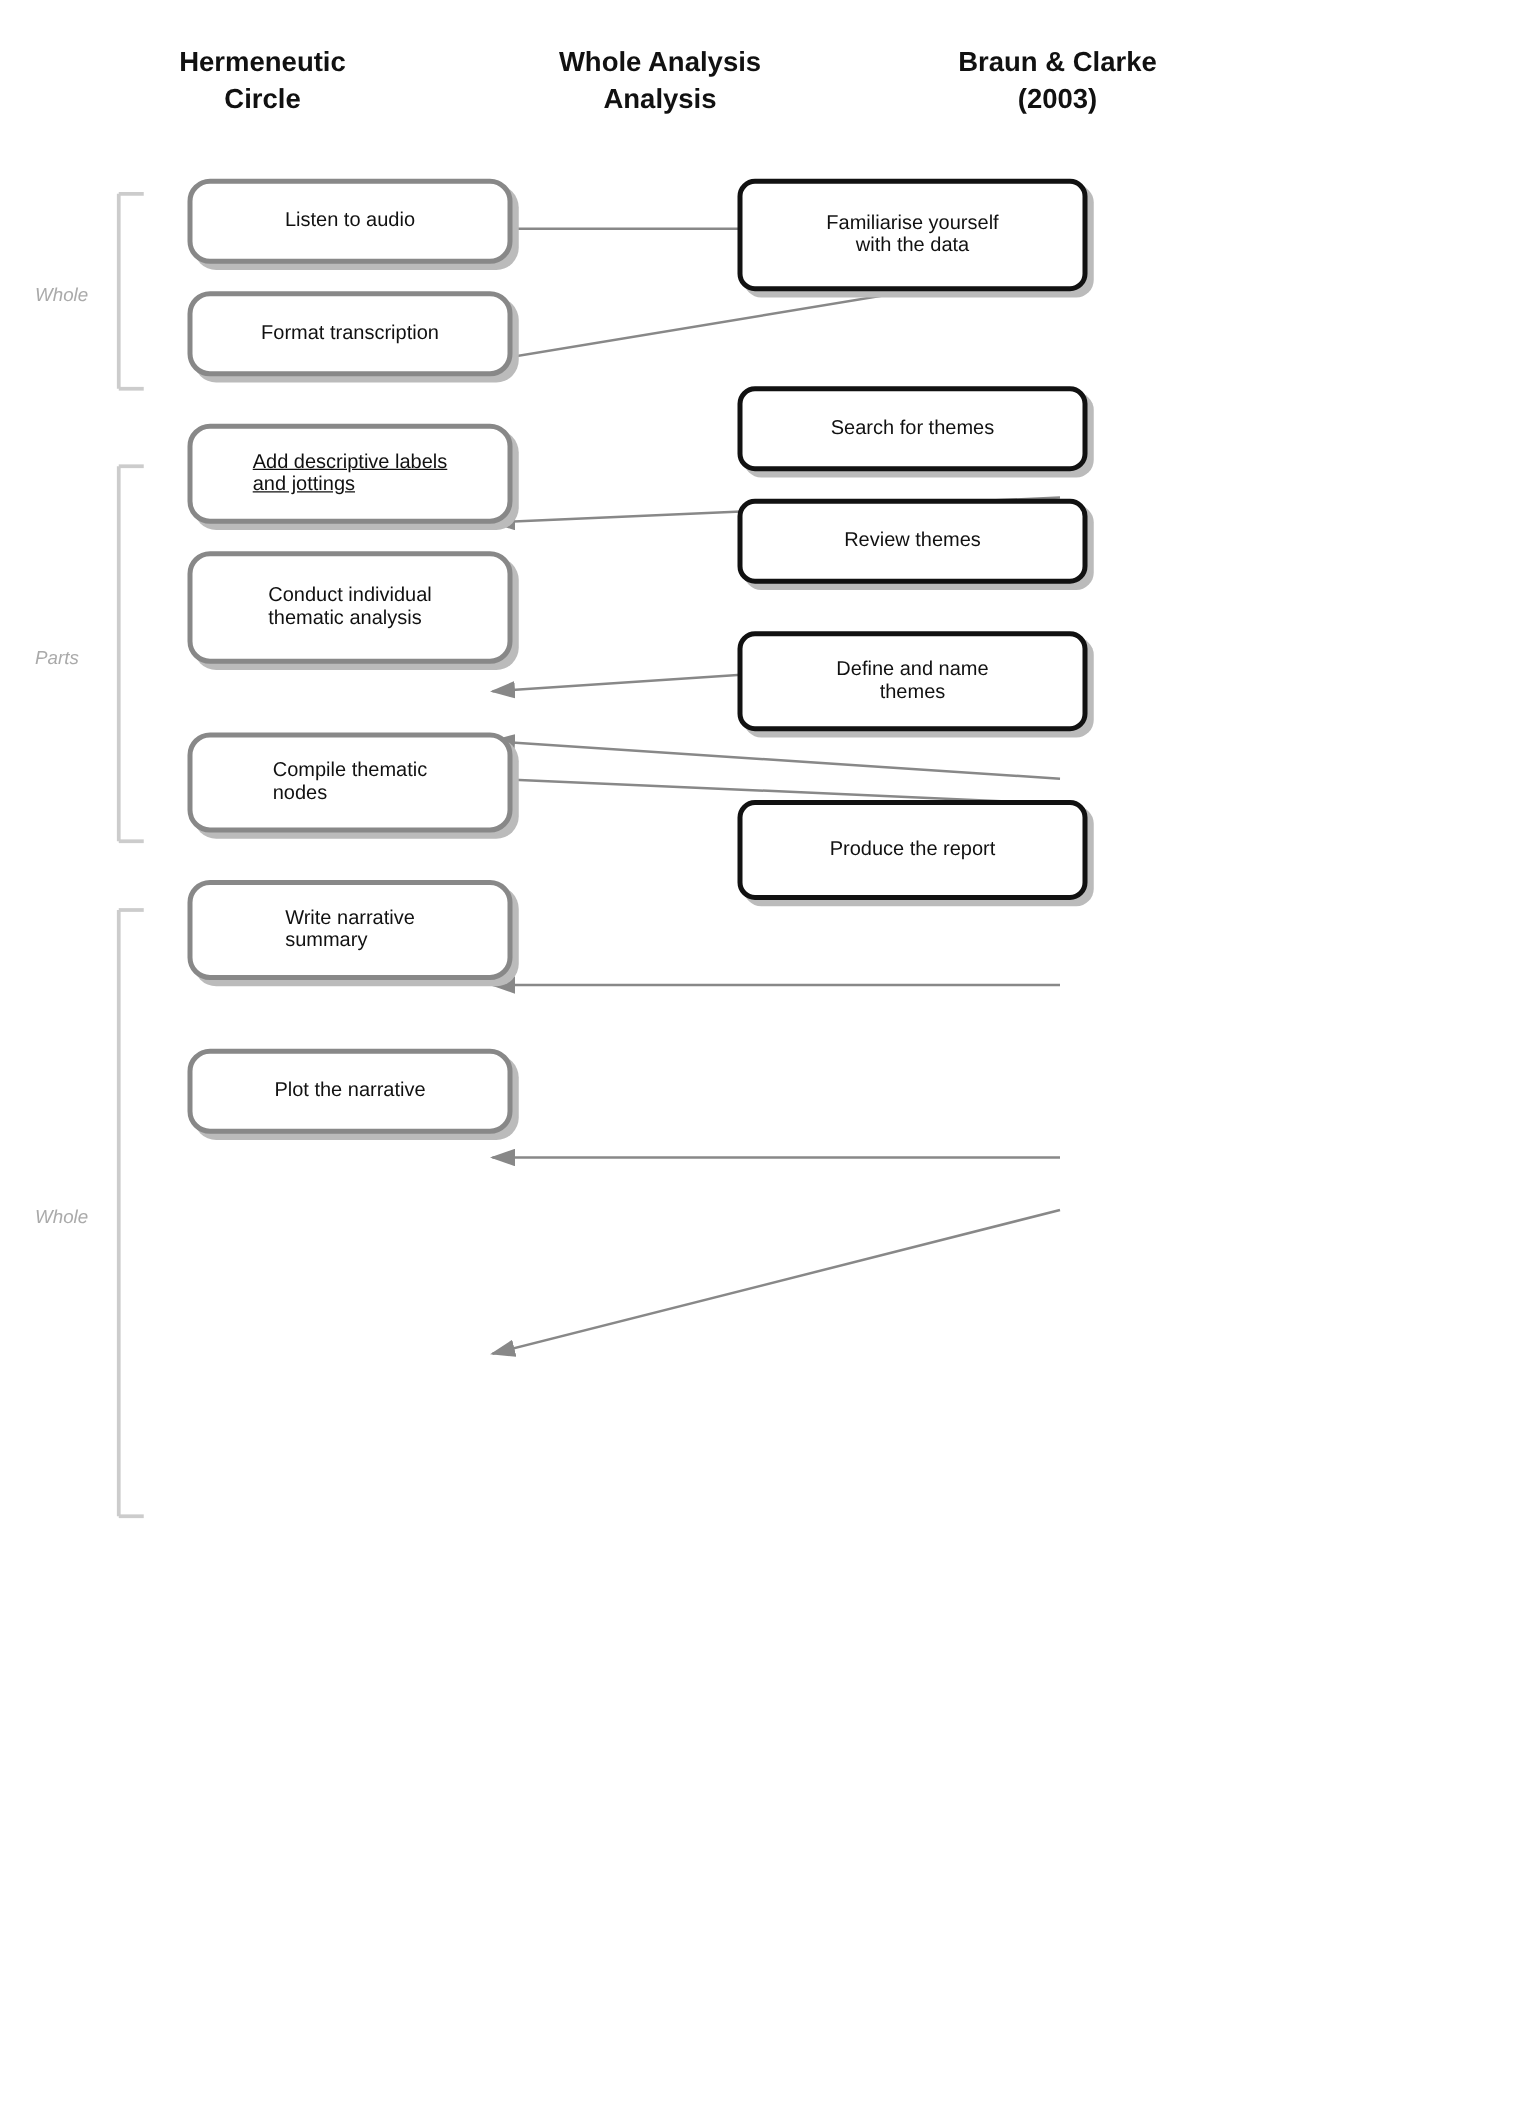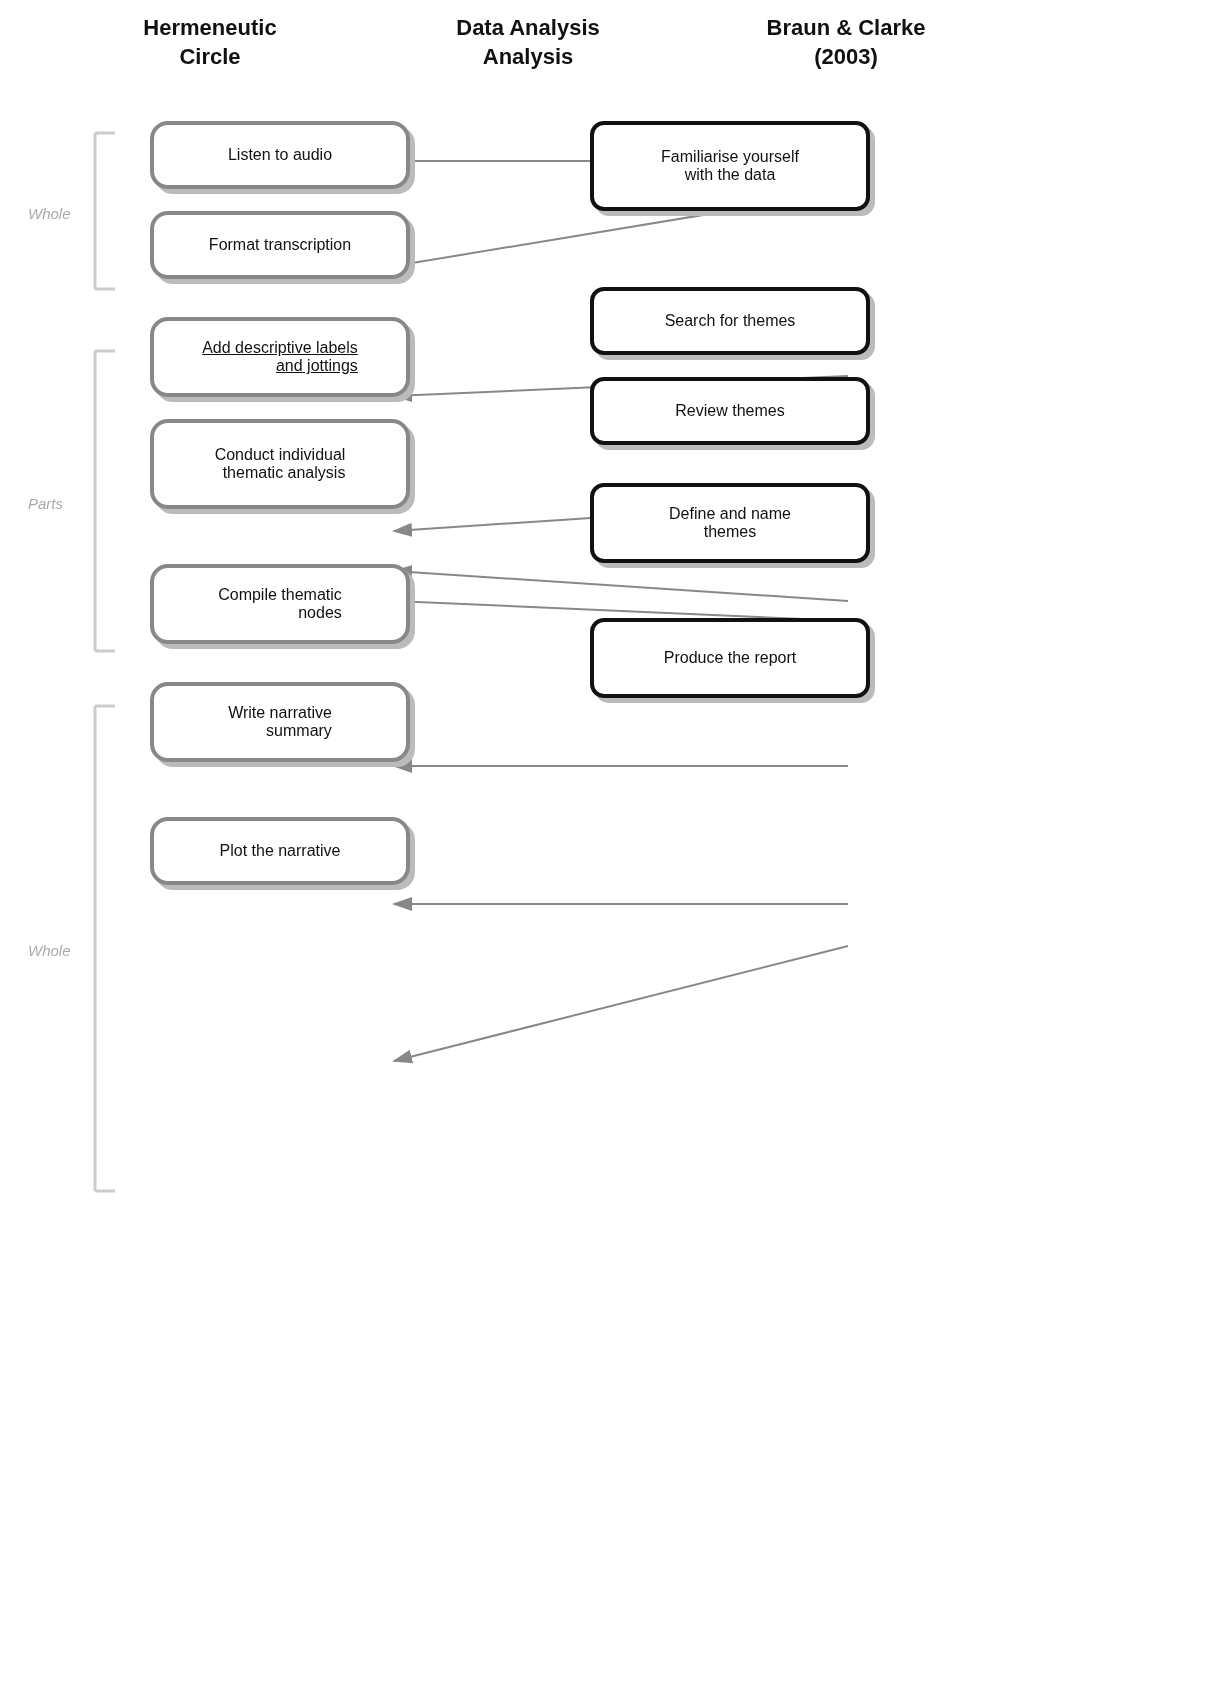--- a/index.html
+++ b/index.html
@@ -9,21 +9,21 @@
       width: 1221px;
       min-height: 1688px;
       position: relative;
       overflow: hidden;
     }
 
     .page-container {
       width: 1056px;
       min-height: 1688px;
       position: relative;
-      padding: 14px 20px;
+      padding: 36px 20px;
     }
 
     
     .header-row {
       display: flex;
       justify-content: space-between;
       align-items: flex-start;
       padding: 0 40px;
       margin-bottom: 40px;
     }
@@ -39,21 +39,21 @@
 
     .center-item {
       width: 260px;
       min-height: 68px;
       border: 4px solid #888;
       border-radius: 18px;
       background: #fff;
       display: flex;
       align-items: center;
       justify-content: center;
-      text-align: right;
+      text-align: left;
       font-size: 16px;
       color: #111;
       padding: 10px 14px;
       box-shadow: 5px 5px 0px #bbb;
       position: relative;
       z-index: 2;
     }
 
     .right-item {
       width: 280px;
@@ -81,21 +81,21 @@
 <body>
 
 <div class="page-container">
 
   <div class="header-row">
     <div class="header-col">
       <span>Hermeneutic</span><br>
       <span>Circle</span>
     </div>
     <div class="header-col">
-      <span>Data Analysis</span><br>
+      <span>Whole Analysis</span><br>
       <span>Analysis</span>
     </div>
     <div class="header-col">
       <span>Braun &amp; Clarke</span><br>
       <span>(2003)</span>
     </div>
   </div>
 
   <div style="position: relative; width: 1160px; margin: 0 auto;">
 

